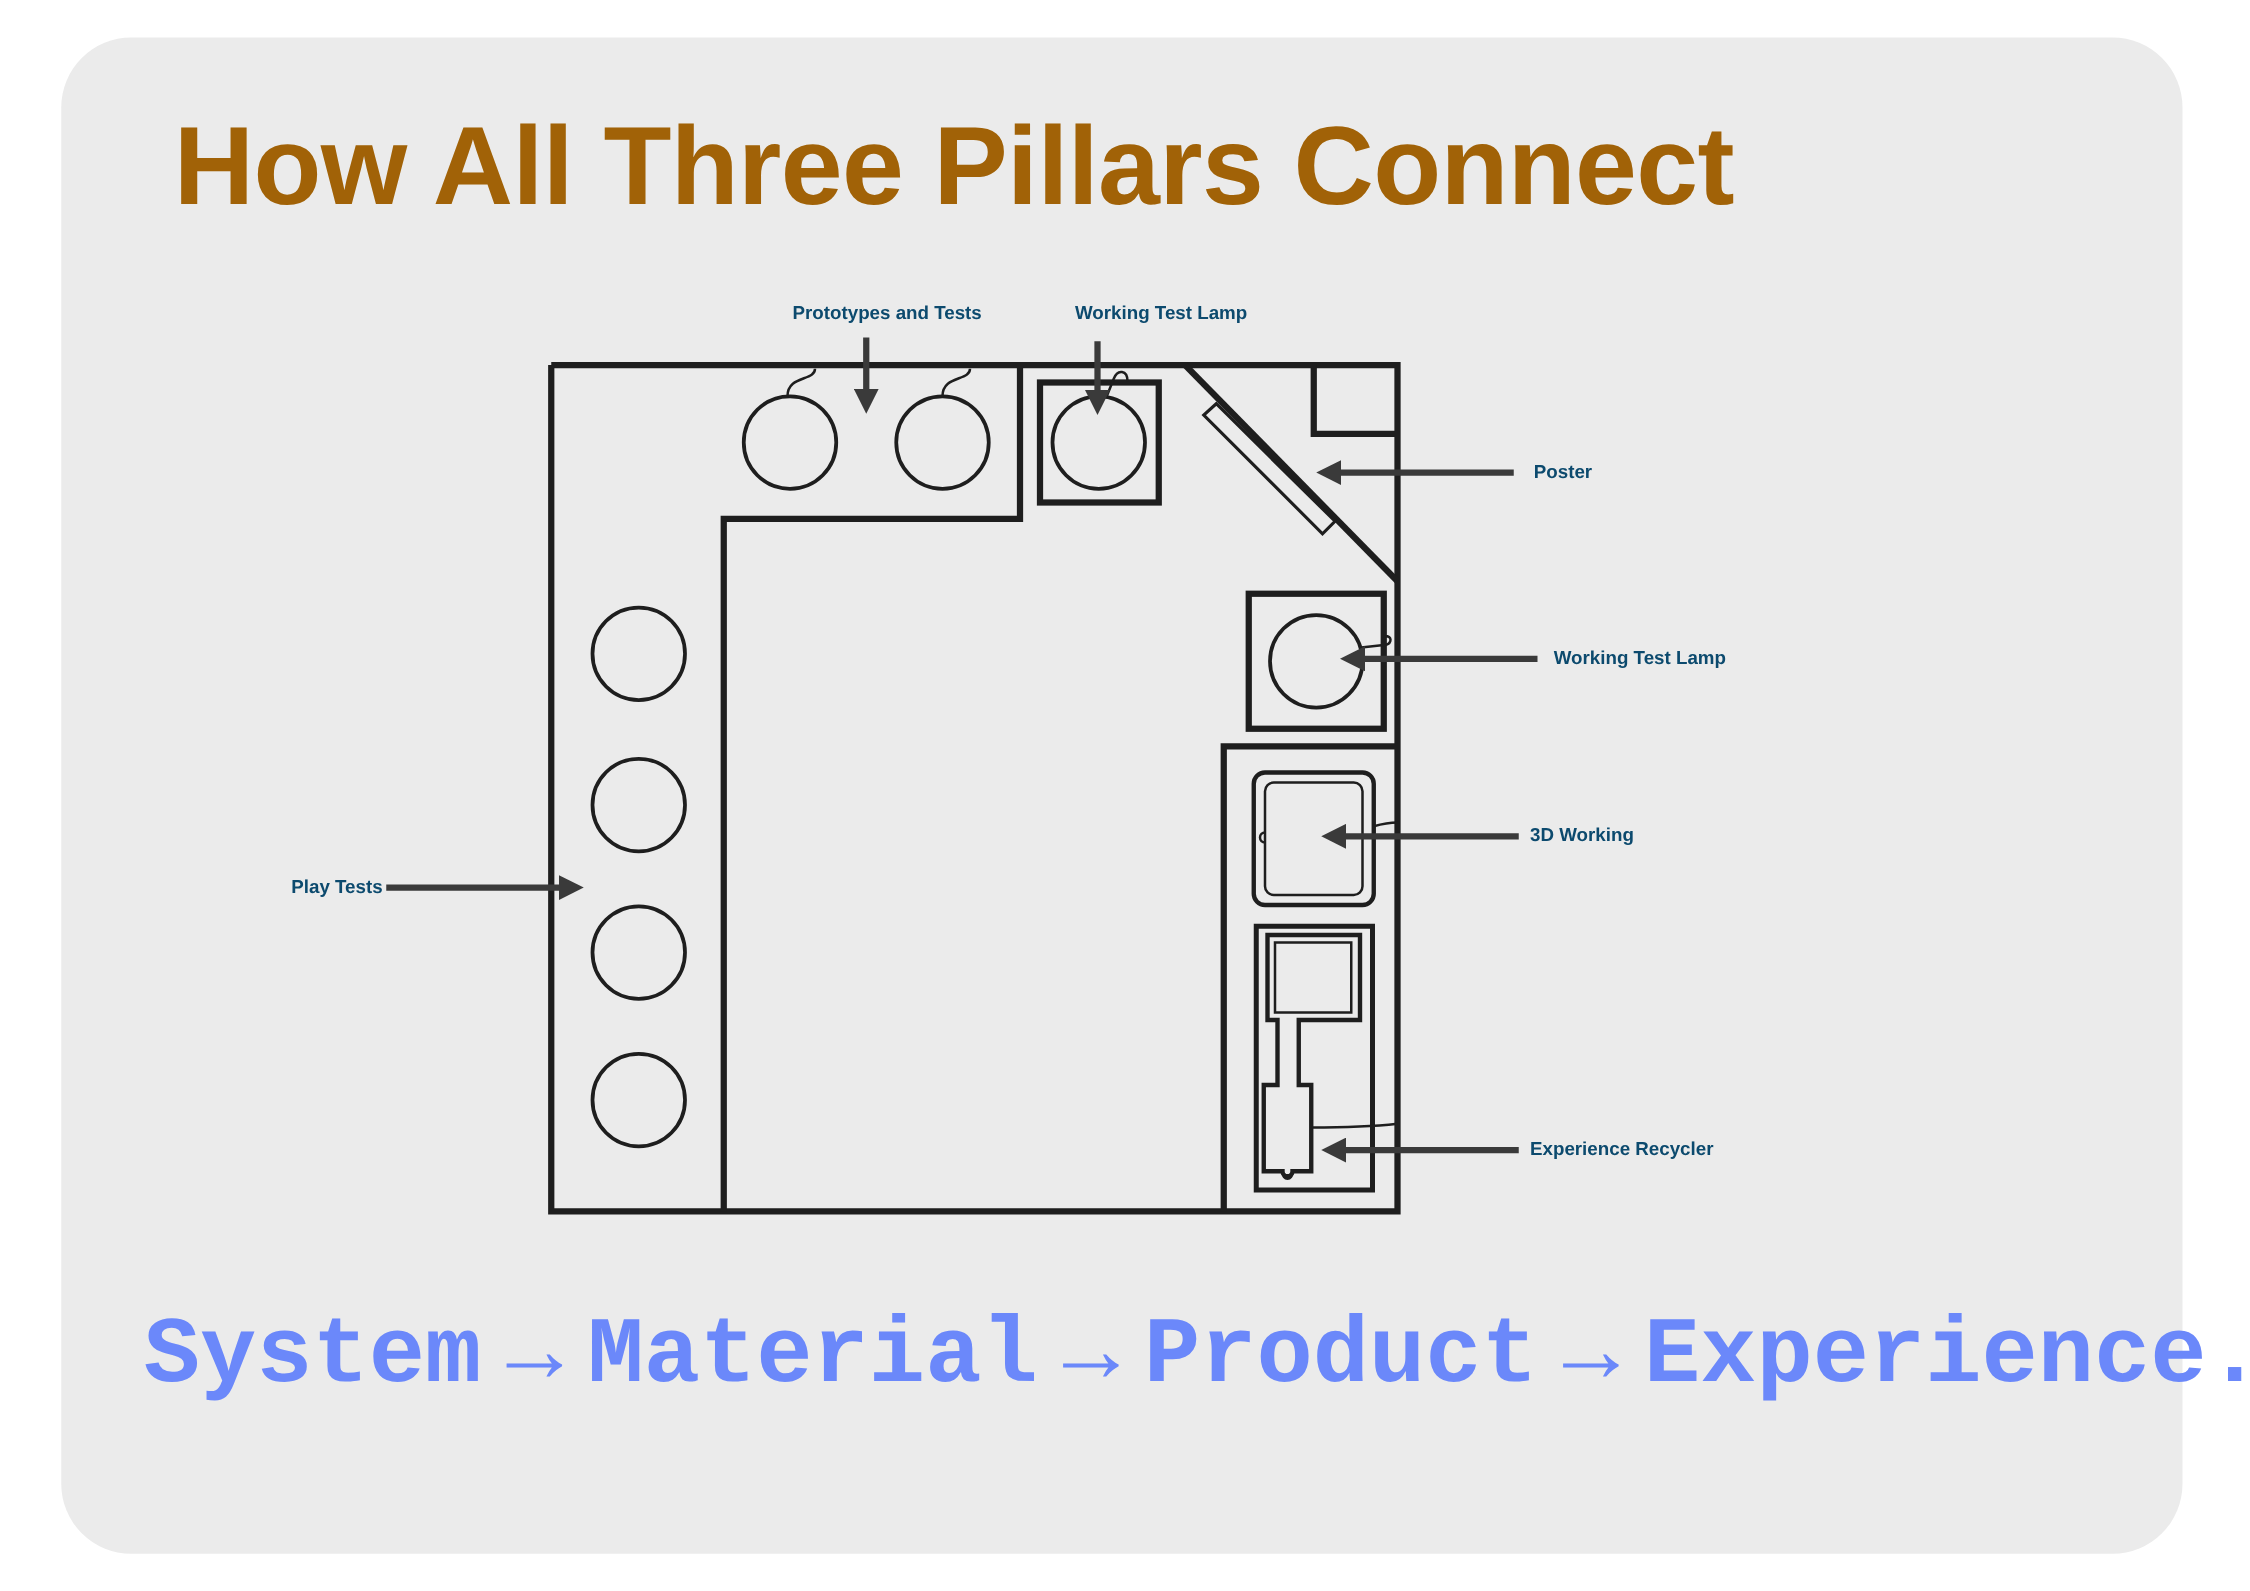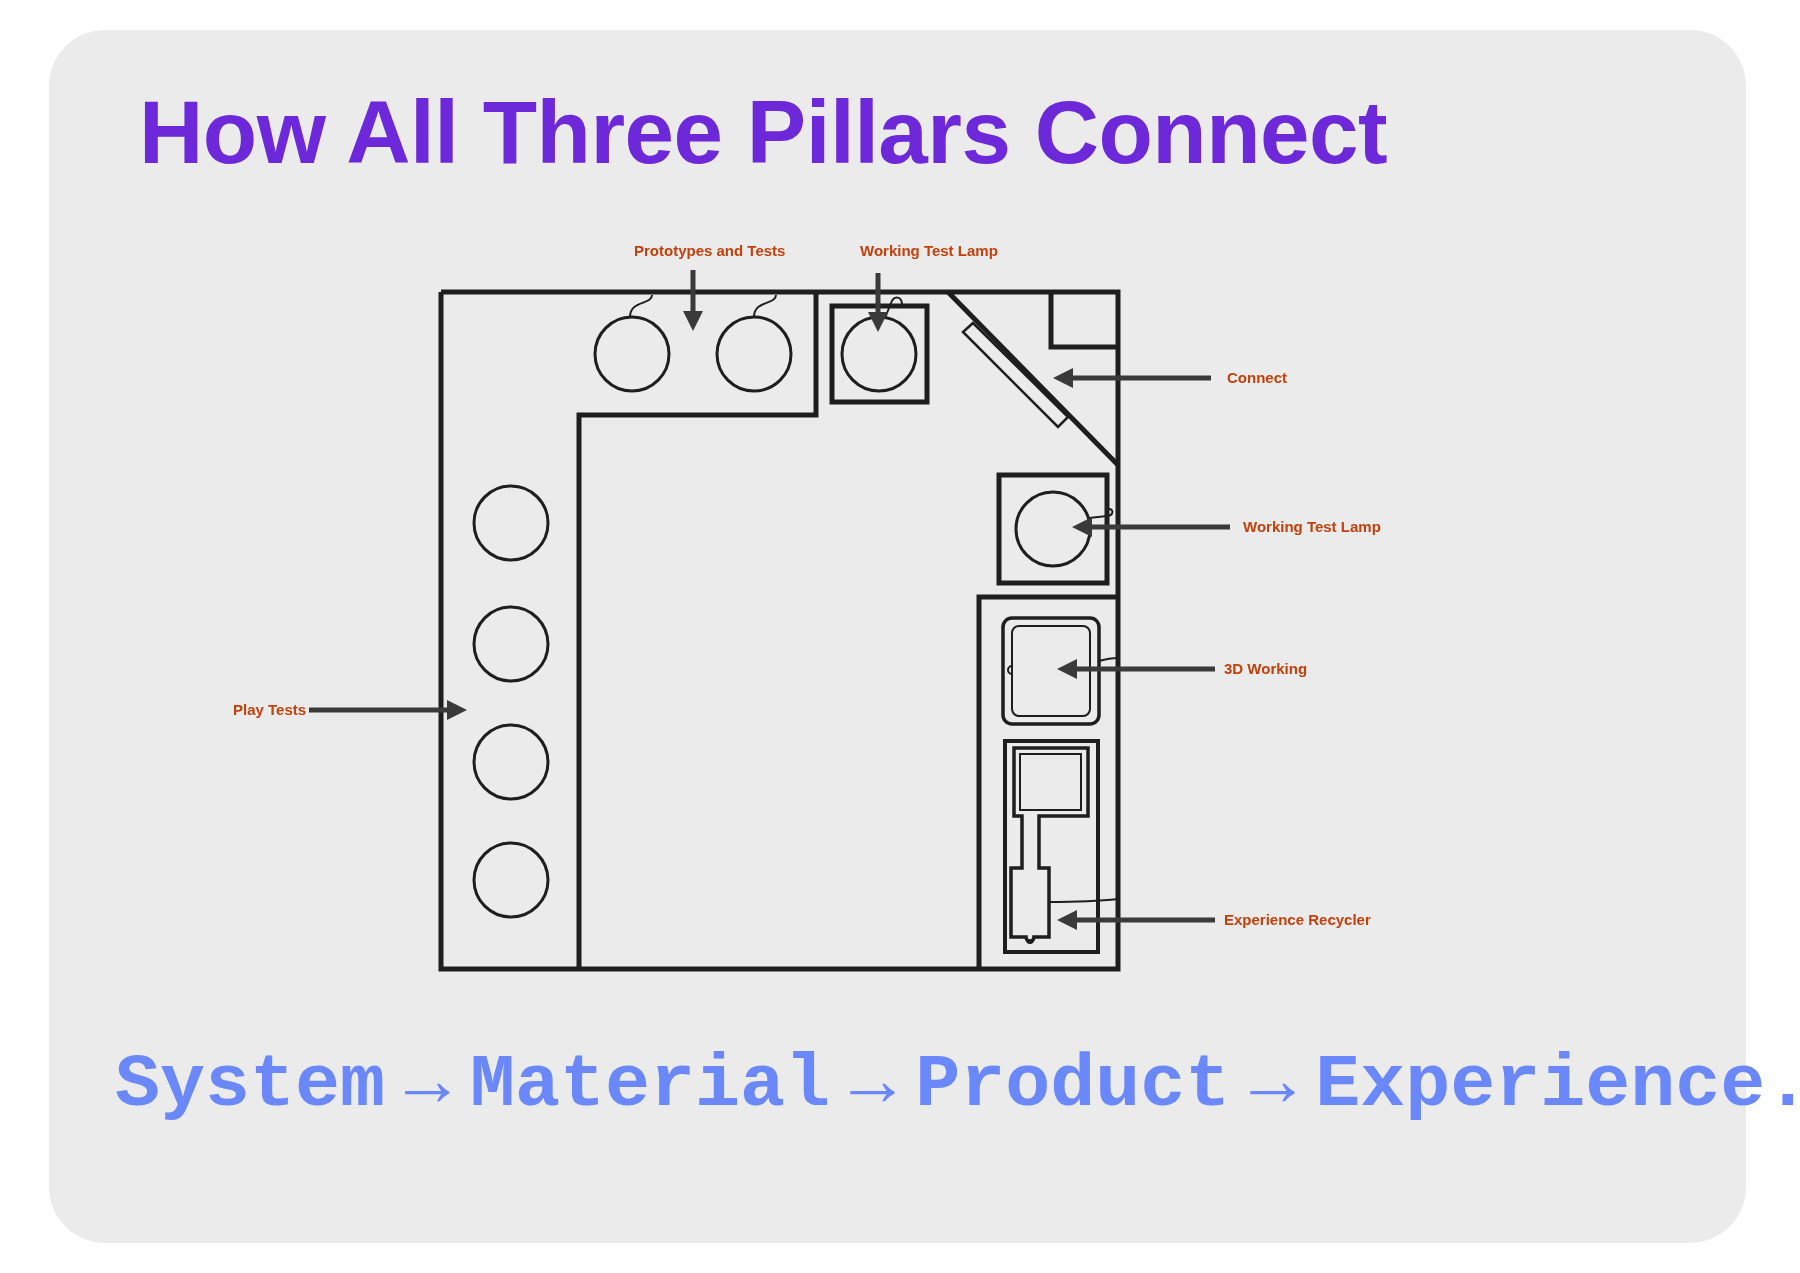--- a/index.html
+++ b/index.html
@@ -4,33 +4,33 @@
   <style>
     html, body { margin: 0; padding: 0; background: #ffffff; }
     body { width: 1800px; height: 1273px; position: relative; overflow: hidden; font-family: "Liberation Sans", sans-serif; }
     .card {
       position: absolute; left: 49px; top: 30px; width: 1697px; height: 1213px;
       background: #ebebeb; border-radius: 56px;
     }
     .title {
       position: absolute; left: 139px; top: 82px; margin: 0;
       font-family: "Liberation Sans", sans-serif; font-weight: bold;
-      font-size: 89px; line-height: 100px; color: #6d28d9; letter-spacing: -0.5px;
+      font-size: 89px; line-height: 100px; color: #a16207; letter-spacing: -0.5px;
       white-space: nowrap;
     }
     .subtitle {
       position: absolute; left: 115px; top: 1043px; margin: 0;
       font-family: Liberation Mono, monospace; font-weight: bold;
       font-size: 75px; line-height: 86px; color: #6b88fa; white-space: nowrap;
     }
     .subtitle .arrow-sep { font-weight: normal; padding: 0 20px; }
     svg.plan { position: absolute; left: 0; top: 0; }
     .lbl {
       position: absolute; font-family: "Liberation Sans", sans-serif; font-weight: bold;
-      font-size: 15px; line-height: 18px; color: #c2410c; white-space: nowrap;
+      font-size: 15px; line-height: 18px; color: #0c4a6e; white-space: nowrap;
     }
   </style>
 </head>
 <body>
 
 <div class="card"></div>
 
 <h1 class="title">How All Three Pillars Connect</h1>
 
 <svg class="plan" width="1800" height="1273" viewBox="0 0 1800 1273">
@@ -97,21 +97,21 @@
     <line x1="1211" y1="378" x2="1062" y2="378" marker-end="url(#ah)"></line>
     <line x1="1230" y1="527" x2="1081" y2="527" marker-end="url(#ah)"></line>
     <line x1="1215" y1="669" x2="1066" y2="669" marker-end="url(#ah)"></line>
     <line x1="1215" y1="920" x2="1066" y2="920" marker-end="url(#ah)"></line>
     <line x1="309" y1="710" x2="458" y2="710" marker-end="url(#ah)"></line>
   </g>
 </svg>
 
 <div class="lbl" style="left:634px; top:242px;">Prototypes and Tests</div>
 <div class="lbl" style="left:860px; top:242px;">Working Test Lamp</div>
-<div class="lbl" style="left:1227px; top:369px;">Connect</div>
+<div class="lbl" style="left:1227px; top:369px;">Poster</div>
 <div class="lbl" style="left:1243px; top:518px;">Working Test Lamp</div>
 <div class="lbl" style="left:1224px; top:660px;">3D Working</div>
 <div class="lbl" style="left:1224px; top:911px;">Experience Recycler</div>
 <div class="lbl" style="left:233px; top:701px;">Play Tests</div>
 
 <p class="subtitle">
   <span>System</span><span class="arrow-sep">→</span><span>Material</span><span class="arrow-sep">→</span><span>Product</span><span class="arrow-sep">→</span><span>Experience.</span>
 </p>
 
 </body></html>

